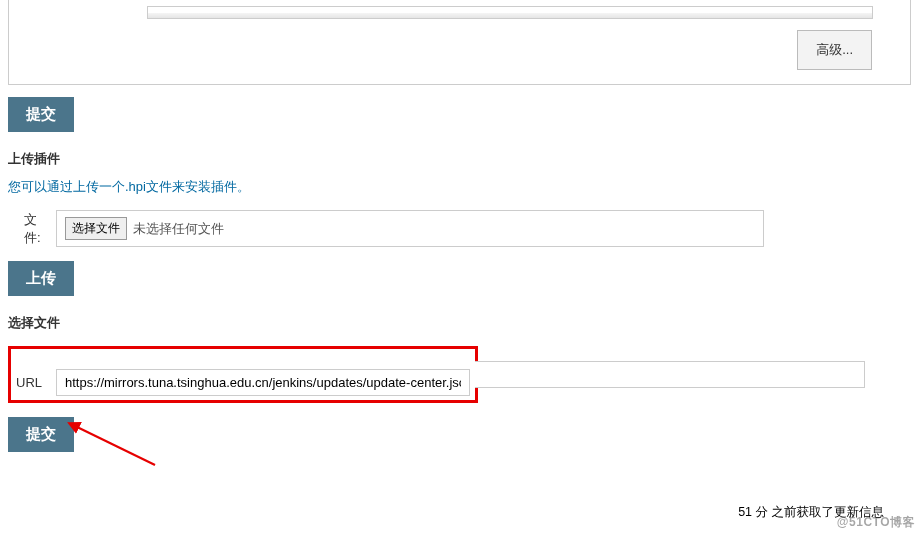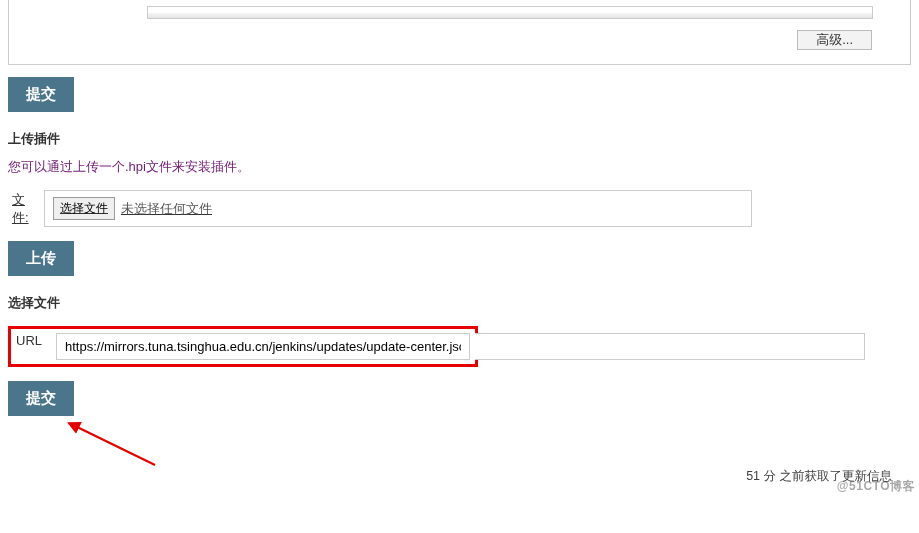--- a/index.html
+++ b/index.html
@@ -18,53 +18,53 @@
       width: 726px; height: 8px; border: 1px solid #ccc; resize: none;
       display: block; background: #fff; padding: 0;
     }
     .textarea-grip {
       position: absolute; bottom: -5px; left: 0; right: 0; width: 726px;
       height: 6px;
       background: linear-gradient(#f5f5f5,#e5e5e5); border: 1px solid #ccc; border-top: none;
     }
     .row-right { text-align: right; padding: 16px 28px 8px 0; }
     .btn-light {
-      background: #f3f3f3; border: 1px solid #bbb; padding: 0 18px;
+      background: #f3f3f3; border: 1px solid #bbb; padding: 10px 18px;
       font-size: 13px; cursor: pointer; color: #333;
     }
     .btn-primary {
       background: #4b758b; color: #fff; border: none; padding: 8px 18px;
       font-size: 15px; cursor: pointer; font-weight: bold;
     }
     .btn-row { margin: 12px 8px; }
     h2.section-title { font-size: 13px; font-weight: bold; margin: 18px 8px 10px 8px; }
-    .desc-text { margin: 6px 8px 14px 8px; color: #701a75; }
-    .file-row { margin: 14px 12px; display: flex; align-items: center; text-decoration: underline; }
+    .desc-text { margin: 6px 8px 14px 8px; color: #0369a1; }
+    .file-row { margin: 14px 24px; display: flex; align-items: center; }
     .lbl { width: 32px; padding-right: 6px; }
     .file-input-wrap {
       border: 1px solid #ccc; padding: 6px 8px; flex: 1; max-width: 708px;
       display: flex; align-items: center;
     }
     .choose-file-btn {
       border: 1px solid #999; background: #efefef; padding: 2px 6px;
       font-size: 12px; cursor: pointer;
     }
     .no-file { margin-left: 6px; color: #555; }
     .url-input {
       flex: 1; max-width: 826px; border: 1px solid #ccc; padding: 5px 8px;
       font-size: 13px; font-family: inherit;
     }
     .url-full-row { margin: 14px 8px; display: flex; align-items: center; }
     .red-box { border: 3px solid #e60000; padding: 4px 5px; }
-    .red-box-inner { display: flex; align-items: flex-start; }
+    .red-box-inner { display: flex; align-items: center; margin-top: 16px; }
     .footer-row {
       margin-top: 40px; padding: 12px 10px; text-align: right;
       display: flex; justify-content: flex-end; align-items: center;
     }
-    .footer-text { font-size: 12.5px; color: #404040; margin-right: 17px; white-space: nowrap; }
+    .footer-text { font-size: 12.5px; color: #000000; margin-right: 25px; white-space: nowrap; }
     .watermark {
       position: absolute; right: 4px; bottom: 2px; font-size: 12px;
       color: rgba(0,0,0,0.35); font-weight: bold; letter-spacing: 0.5px;
     }
     .arrow-svg {
       position: absolute; left: 65px; top: 420px; pointer-events: none;
     }
   </style>
 </head>
 <body>

